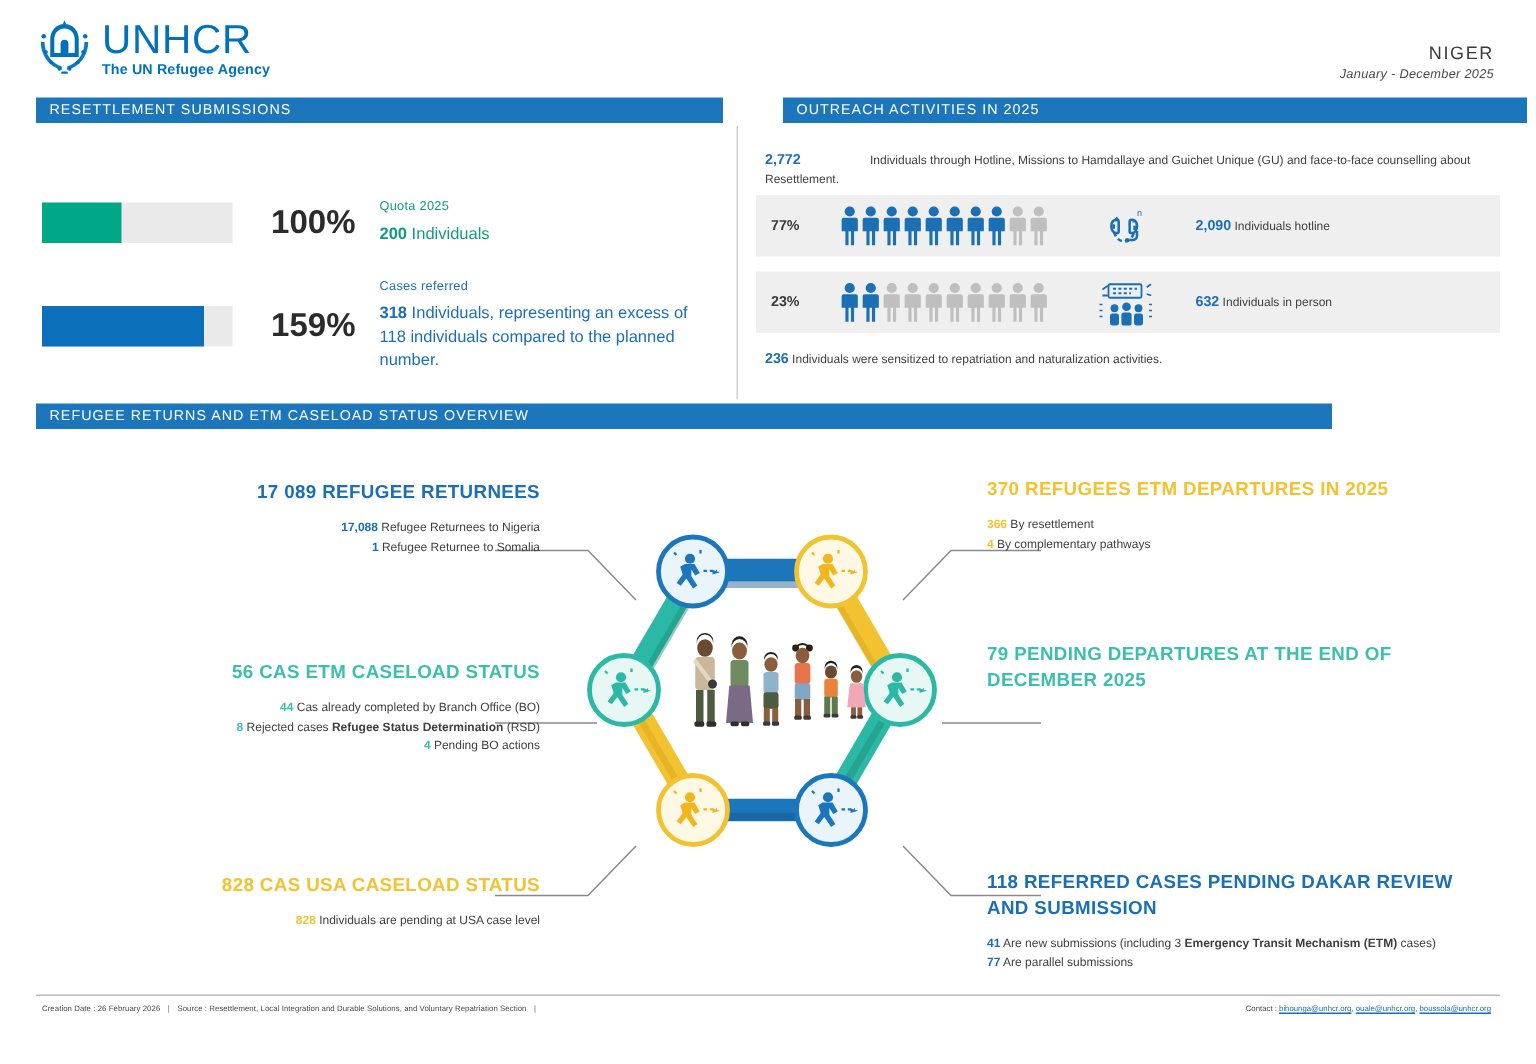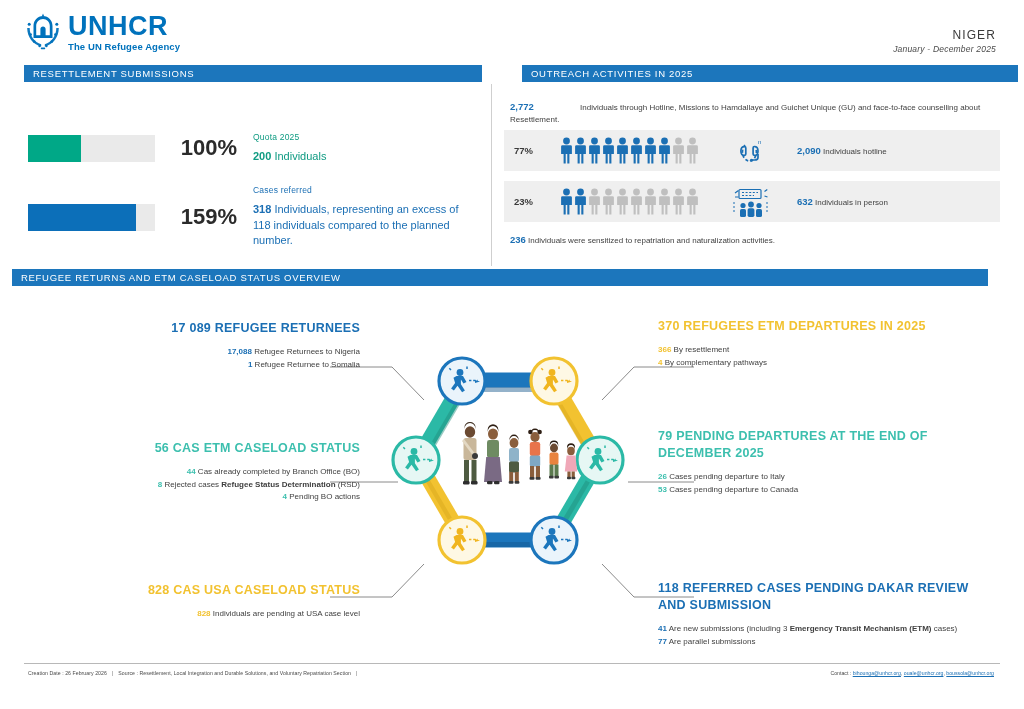--- a/index.html
+++ b/index.html
@@ -12,37 +12,37 @@
     position:relative;
     overflow:hidden;
   }
   .page { position:relative; width:1024px; height:709px; }
 
   
   .header { position:absolute; top:0; left:0; width:1024px; height:62px; }
   .logo-wrap { position:absolute; left:24px; top:12px; display:flex; align-items:center; gap:6px; }
   .logo-mark { width:38px; height:40px; position:relative; }
   .logo-text { display:flex; flex-direction:column; line-height:1; }
-  .logo-name { font-size:27px; font-weight:bold; color:#0072BC; letter-spacing:0.5px; font-family:"Liberation Sans", sans-serif; }
+  .logo-name { font-size:27px; font-weight:normal; color:#0072BC; letter-spacing:0.5px; font-family:"Liberation Sans", sans-serif; }
   .logo-sub { font-size:9.5px; font-weight:bold; color:#0072BC; margin-top:2px; letter-spacing:0.1px; }
 
   .title-block { position:absolute; right:28px; top:12px; text-align:right;margin-top:16px; }
   .t-country { font-size:12px; color:#3a3a3a; letter-spacing:1.1px; line-height:1.25; }
   .t-main { font-size:19px; font-weight:bold; color:#2b2b2b; letter-spacing:0.6px; line-height:1.25; }
   .t-period { font-size:8.5px; color:#4a4a4a; font-style:italic; letter-spacing:0.2px; margin-top:1px; }
 
   
   .sec-bar {
     position:absolute; height:17px; background:#1C76BC;
     color:#ffffff; font-size:9.5px; letter-spacing:0.7px;
     display:flex; align-items:center; padding-left:9px;
   }
   #sec-resettlement { left:24px; top:65px; width:458px; }
   #sec-outreach { left:504px; top:65px; width:496px;margin-left:18px; }
-  #sec-returns { left:12px; top:269px; width:976px; }
+  #sec-returns { left:24px; top:269px; width:864px; }
 
   
   .resettle { position:absolute; left:24px; top:92px; width:460px; height:170px; }
   .res-row { position:absolute; left:0; width:460px; height:60px; display:flex; align-items:center; }
   #res-row-1 { top:26px; }
   #res-row-2 { top:95px; }
   .bar-track { width:127px; height:27px; background:#EAEAEA; position:relative; flex:0 0 auto; margin-left:4px; }
   .bar-fill { position:absolute; left:0; top:0; height:27px; }
   .bar-fill.green { background:#00A887; }
   .bar-fill.blue  { background:#0C6FB9; }
@@ -535,24 +535,20 @@
       <h3 class="c-teal">56 CAS ETM CASELOAD STATUS</h3>
       <ul>
         <li><span class="n c-teal">44</span><span> Cas already completed by Branch Office (BO)</span></li>
         <li><span class="n c-teal">8</span><span> Rejected cases </span><span class="bold-in">Refugee Status Determination</span><span> (RSD)</span></li>
         <li><span class="n c-teal">4</span><span> Pending BO actions</span></li>
       </ul>
     </div>
 
     <div class="blk" id="blk-pending" style="left:658px; top:136px; width:330px;">
       <h3 class="c-teal">79 PENDING DEPARTURES AT THE END OF DECEMBER 2025</h3>
-      <ul>
-        <li><span class="n c-teal">26</span><span> Cases pending departure to Italy</span></li>
-        <li><span class="n c-teal">53</span><span> Cases pending departure to Canada</span></li>
-      </ul>
     </div>
 
     <div class="blk right-al" id="blk-cas-usa">
       <h3 class="c-yellow">828 CAS USA CASELOAD STATUS</h3>
       <ul>
         <li><span class="n c-yellow">828</span><span> Individuals are pending at USA case level</span></li>
       </ul>
     </div>
 
     <div class="blk" id="blk-referred">

